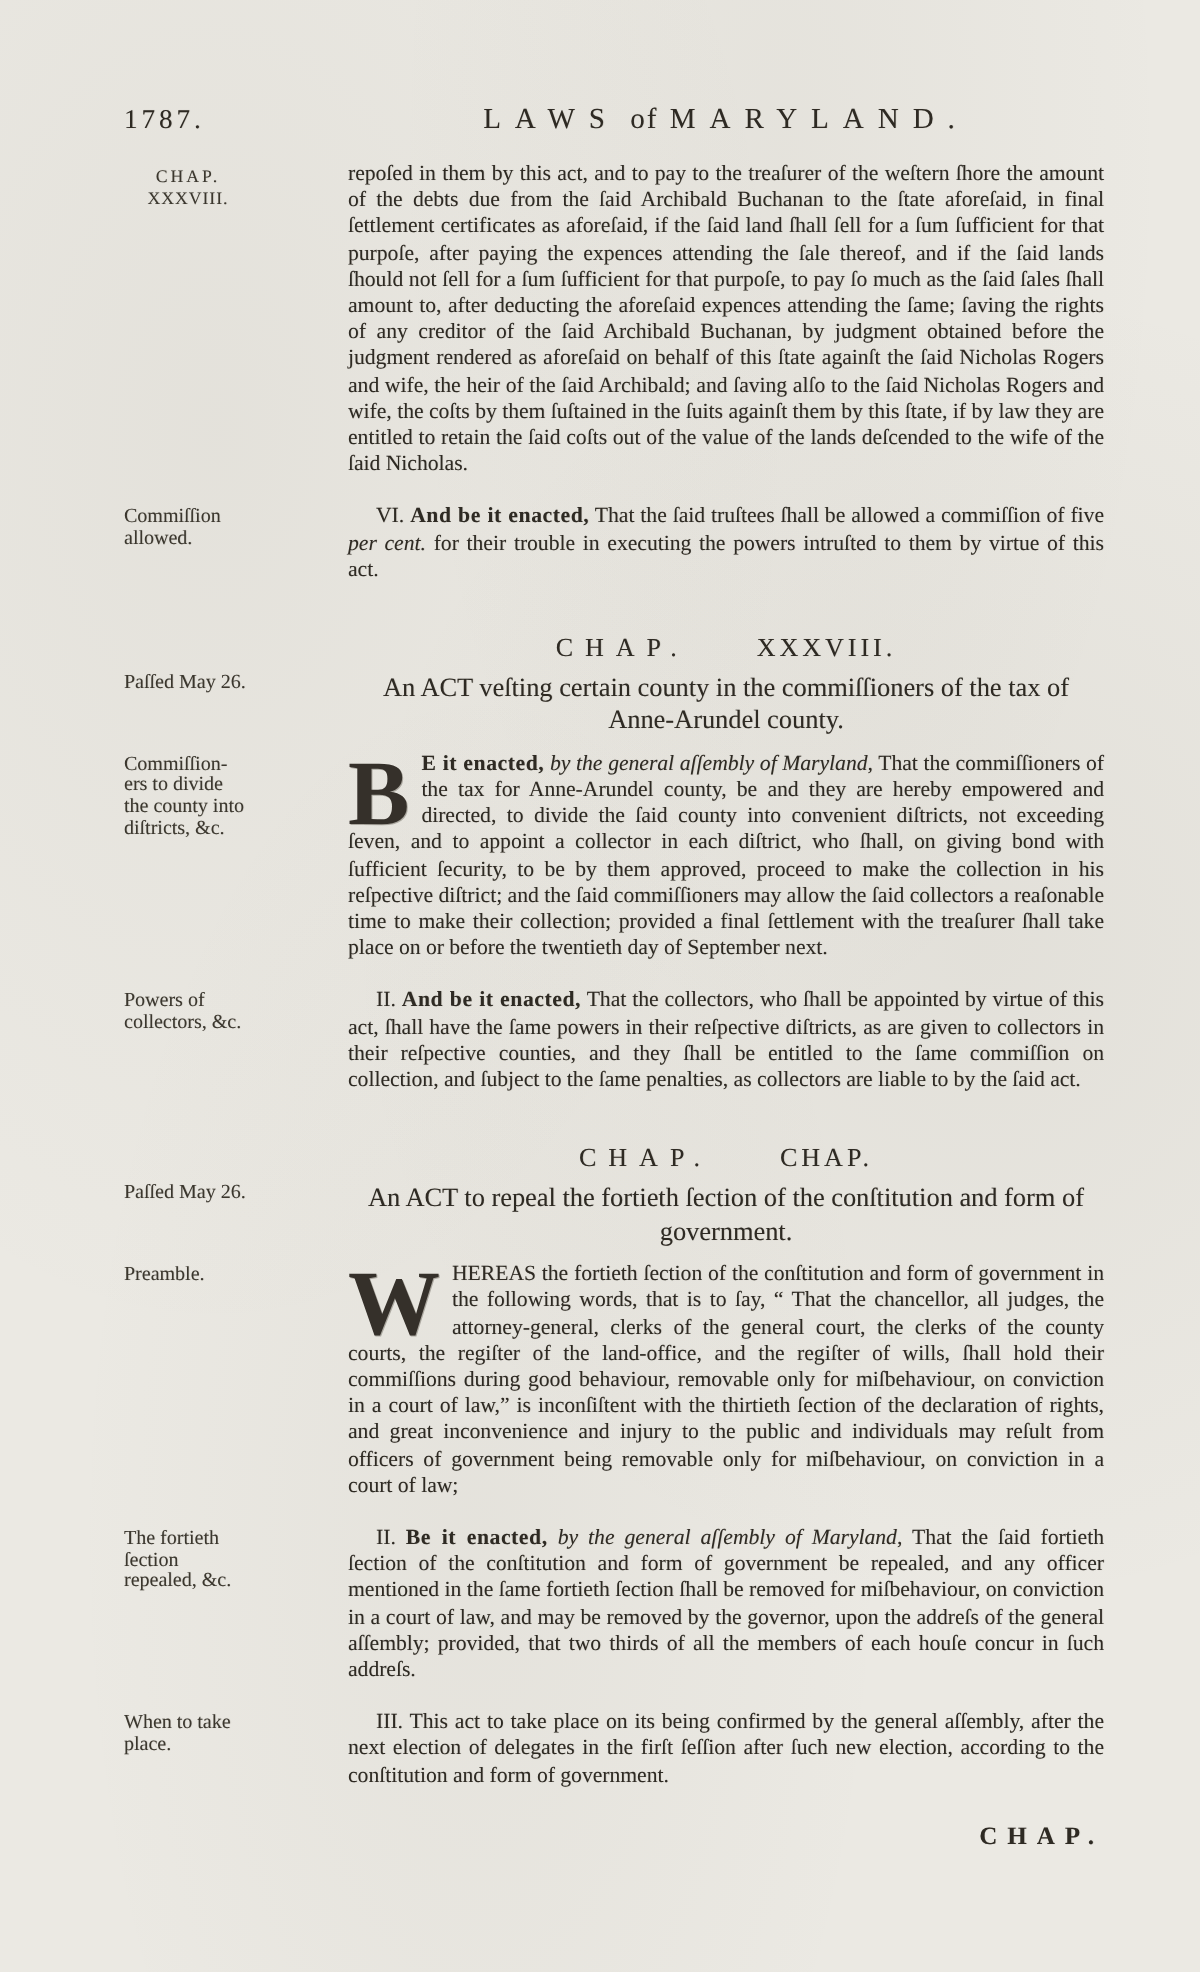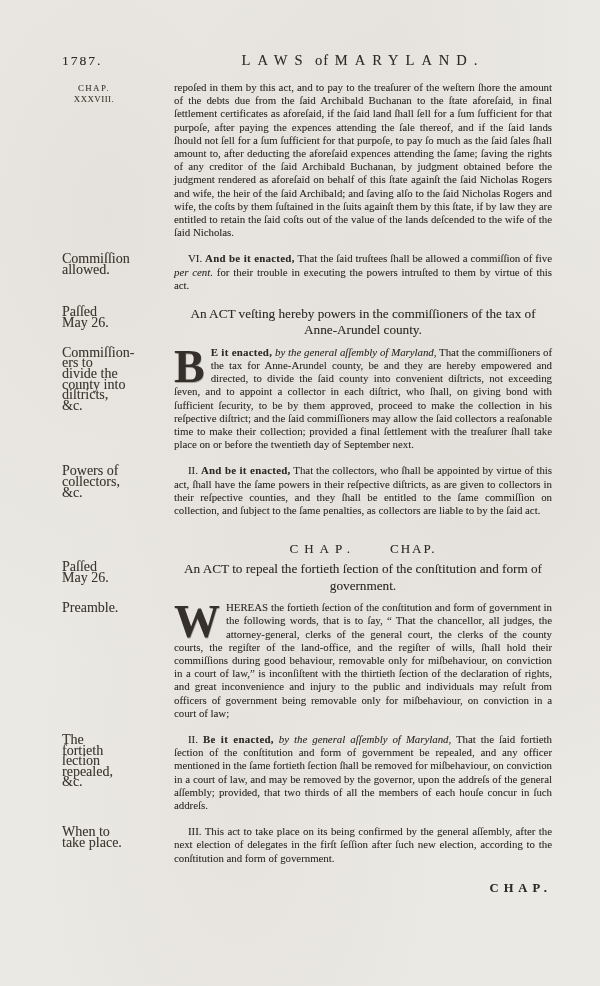--- a/index.html
+++ b/index.html
@@ -21,21 +21,21 @@
   .row { display:grid; grid-template-columns:64px 1fr; column-gap:48px; }
 
   
   .hdr { margin-bottom:12px; align-items:baseline; }
   .year { font-size:13.5px; letter-spacing:2px; }
   .paper-title { text-align:center; font-size:14.5px; white-space:nowrap; }
   .sp { letter-spacing:7px; }
   .of-word { letter-spacing:1px; margin:0 2px; }
 
   
-  .note { font-size:14px; line-height:10.6px; color:#3b372e; padding-top:2px; }
+  .note { font-size:10px; line-height:10.6px; color:#3b372e; padding-top:2px; }
   .note-chap { text-align:center; font-size:8.8px; letter-spacing:1.5px; }
   .note-chap .num { letter-spacing:0.5px; }
 
   
   .bt { font-size:10.8px; line-height:13.2px; text-align:justify; text-justify:inter-word; }
   .indent { text-indent:14px; }
   .p-gap { margin-bottom:13px; }
 
   .bl { font-weight:700; letter-spacing:0.3px; }           
   .it { font-style:italic; }
@@ -82,24 +82,30 @@
       <div class="bt p-gap">repoſed in them by this act, and to pay to the treaſurer of the weſtern ſhore the amount of the debts due from the ſaid Archibald Buchanan to the ſtate aforeſaid, in final ſettlement certificates as aforeſaid, if the ſaid land ſhall ſell for a ſum ſufficient for that purpoſe, after paying the expences attending the ſale thereof, and if the ſaid lands ſhould not ſell for a ſum ſufficient for that purpoſe, to pay ſo much as the ſaid ſales ſhall amount to, after deducting the aforeſaid expences attending the ſame; ſaving the rights of any creditor of the ſaid Archibald Buchanan, by judgment obtained before the judgment rendered as aforeſaid on behalf of this ſtate againſt the ſaid Nicholas Rogers and wife, the heir of the ſaid Archibald; and ſaving alſo to the ſaid Nicholas Rogers and wife, the coſts by them ſuſtained in the ſuits againſt them by this ſtate, if by law they are entitled to retain the ſaid coſts out of the value of the lands deſcended to the wife of the ſaid Nicholas.</div>
     </div>
 
     <div class="row">
       <div class="note">Commiſſion allowed.</div>
       <div class="bt indent p-gap">
         <span>VI. </span><span class="bl">And be it enacted,</span><span> That the ſaid truſtees ſhall be allowed a commiſſion of five </span><span class="it">per cent.</span><span> for their trouble in executing the powers intruſted to them by virtue of this act.</span>
       </div>
     </div>
 
+    <div class="row">
+      <div></div>
+      <div class="chap-heading">
+        <span class="lbl">CHAP.</span><span class="num">XXXVIII.</span>
+      </div>
+    </div>
 
     <div class="row">
       <div class="note">Paſſed May 26.</div>
-      <div class="bt act-title">An ACT veſting hereby powers in the commiſſioners of the tax of Anne-Arundel county.</div>
+      <div class="bt act-title">An ACT veſting certain county in the commiſſioners of the tax of Anne-Arundel county.</div>
     </div>
 
     <div class="row">
       <div class="note">Commiſſion- ers to divide the county into diſtricts, &amp;c.</div>
       <div class="bt p-gap">
         <span class="dropcap">B</span><span class="bl">E it enacted,</span><span class="it"> by the general aſſembly of Maryland,</span><span> That the commiſſioners of the tax for Anne-Arundel county, be and they are hereby empowered and directed, to divide the ſaid county into convenient diſtricts, not exceeding ſeven, and to appoint a collector in each diſtrict, who ſhall, on giving bond with ſufficient ſecurity, to be by them approved, proceed to make the collection in his reſpective diſtrict; and the ſaid commiſſioners may allow the ſaid collectors a reaſonable time to make their collection; provided a final ſettlement with the treaſurer ſhall take place on or before the twentieth day of September next.</span>
       </div>
     </div>
 
     <div class="row">

